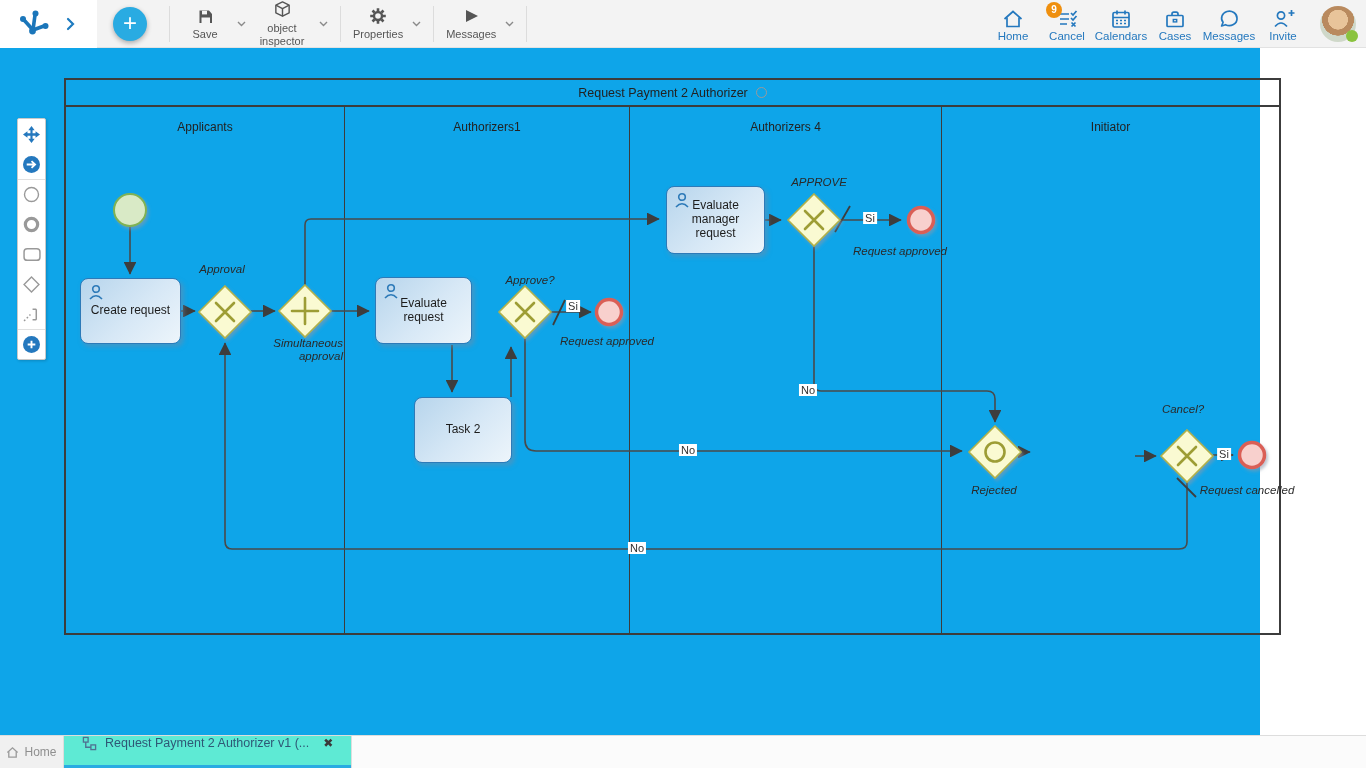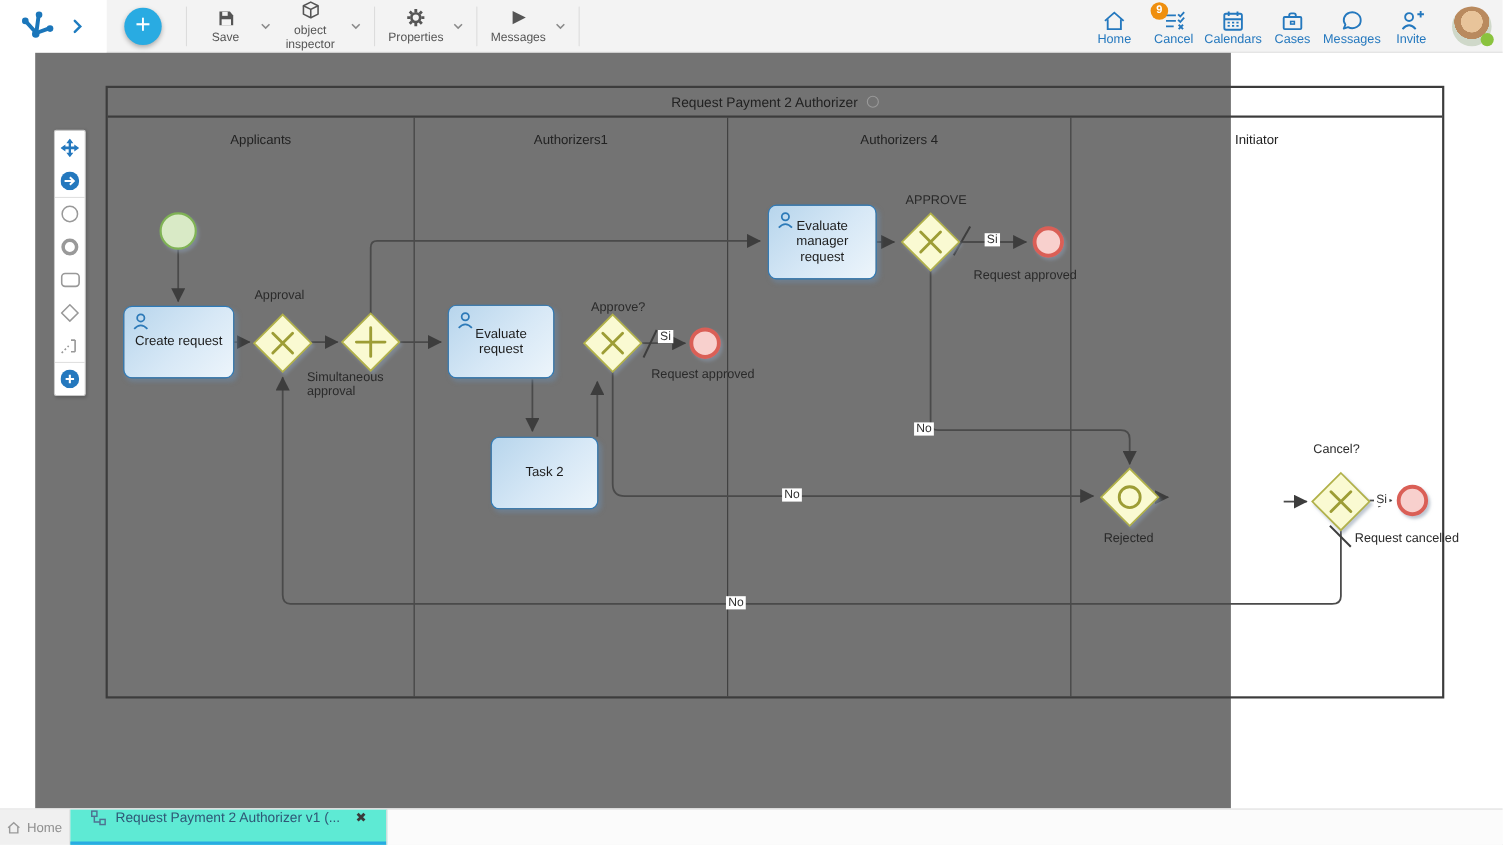--- a/index.html
+++ b/index.html
@@ -30,21 +30,21 @@
   .badge { position:absolute; top:-4px; left:-10px; width:16px; height:16px; border-radius:50%;
     background:#ef8f0e; color:#fff; font-size:10px; font-weight:bold; line-height:16px;
     text-align:center; }
   .avatar { width:36px; height:36px; border-radius:50%; margin-left:10px; position:relative;
     background:radial-gradient(circle at 50% 38%, #e8c49a 0 34%, #b98a5e 35% 55%, #cfd8c9 56%);
     cursor:pointer; overflow:visible; }
   .avatar .dot { position:absolute; right:-2px; bottom:0px; width:12px; height:12px;
     border-radius:50%; background:#8ac33e; }
 
   
-  .canvas { position:absolute; top:48px; left:0; width:1087px; height:687px; background:#737373;margin-left:32px; }
+  .canvas { position:absolute; top:48px; left:0; width:1260px; height:687px; background:#0ea5e9; }
 
   .pool { position:absolute; left:64px; top:30px; width:1217px; height:557px;
     border:2px solid #3c3c3c; }
   .pool-title-row { height:27px; border-bottom:2px solid #3c3c3c; display:flex;
     align-items:center; justify-content:center; font-size:12.5px; color:#222; }
   .pool-status { width:11px; height:11px; border:1.5px solid #9a9a9a; border-radius:50%;
     margin-left:8px; }
   .lanes { display:flex; height:526px; }
   .lane { border-right:1.5px solid #3c3c3c; padding-top:13px; text-align:center;
     font-size:12px; color:#222; }
@@ -52,22 +52,22 @@
 
   .dsvg { position:absolute; left:0; top:0; width:1366px; height:687px; pointer-events:none; }
 
   .task { position:absolute; border:1.5px solid #2d7ab8; border-radius:8px;
     background:linear-gradient(135deg,#b7d5ec 0%,#d7e8f6 55%,#edf5fb 100%);
     box-shadow:2.5px 3px 4px rgba(110,140,170,.5); display:flex; align-items:center;
     justify-content:center; text-align:center; font-size:12px; color:#1c1c1c;
     line-height:1.15; padding:4px 8px; cursor:pointer; }
   .task .uicon { position:absolute; top:5px; left:7px; }
 
-  .dlabel { position:absolute; font-size:11.5px; color:#2a2a2a; text-align:left;
-    transform:translateX(-50%); white-space:nowrap; }
+  .dlabel { position:absolute; font-size:11.5px; color:#2a2a2a; text-align:right;
+    transform:translateX(-50%); white-space:nowrap;font-style:italic; }
   .dlabel.wrap { white-space:normal; width:96px; line-height:1.12; }
   .flow-lab { position:absolute; font-size:11px; color:#333; background:#fff;
     padding:0 2px; transform:translateX(-50%); }
 
   
   .palette { position:absolute; left:17px; top:70px; width:29px; background:#fff;
     border:1px solid #c9c9c9; border-radius:2px; box-shadow:1px 1px 3px rgba(0,0,0,.18); }
   .pal-item { height:30px; display:flex; align-items:center; justify-content:center; cursor:pointer; }
   .pal-item.sep { border-top:1px solid #e0e0e0; }
 

